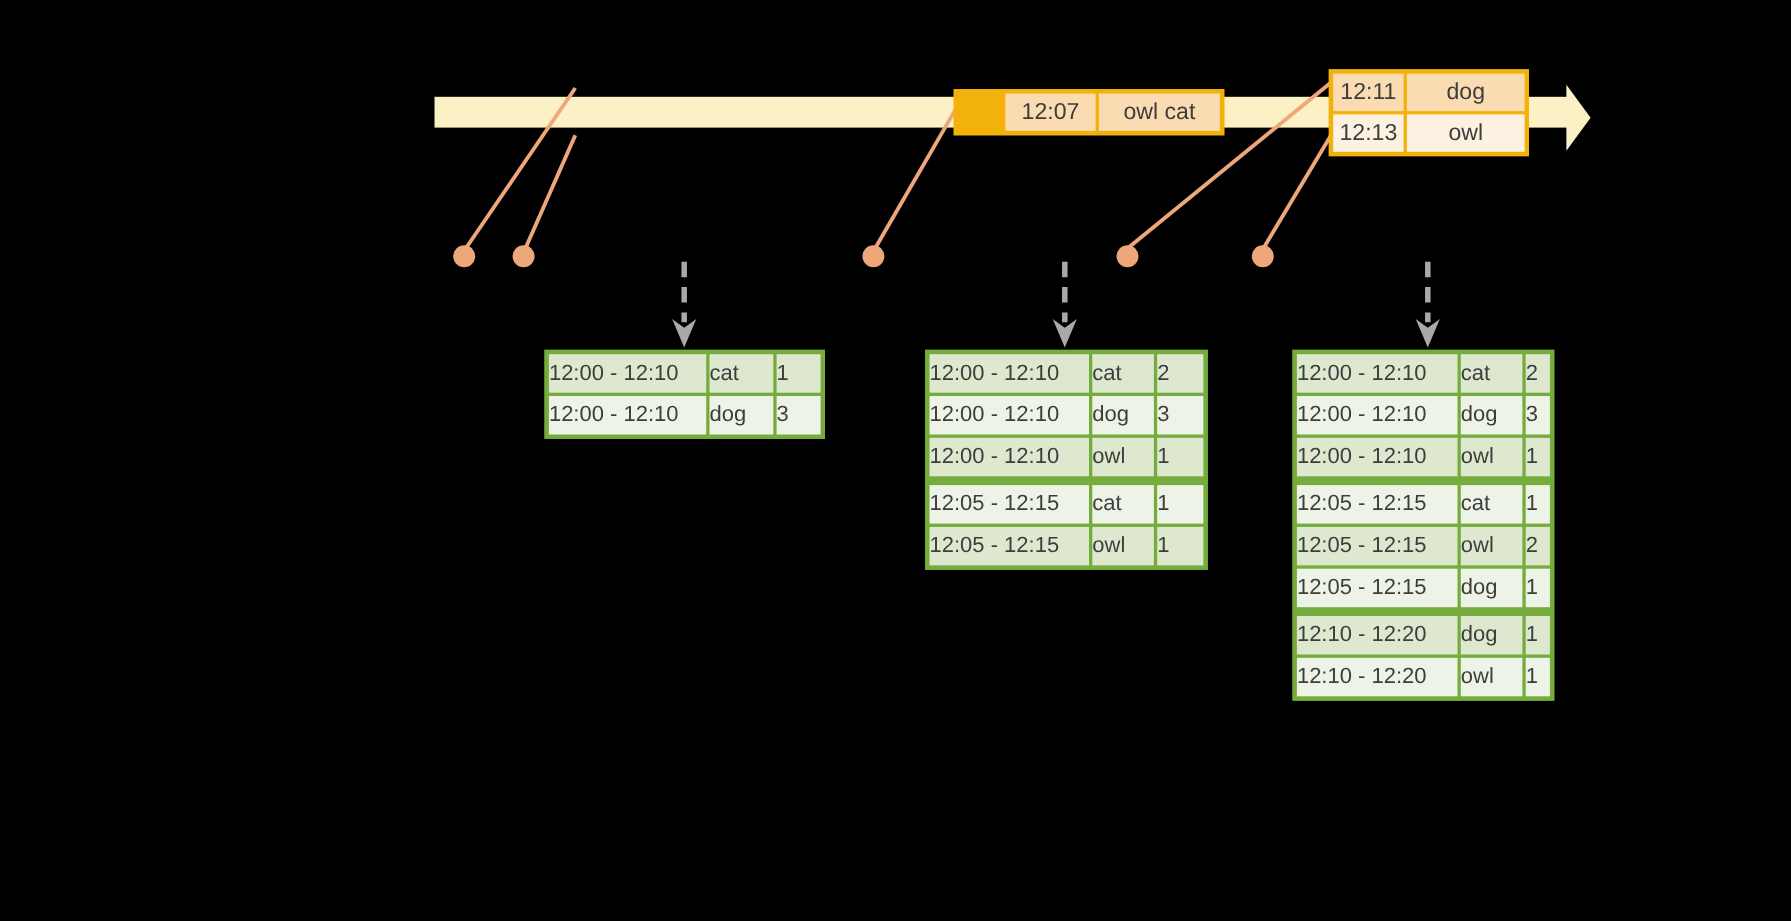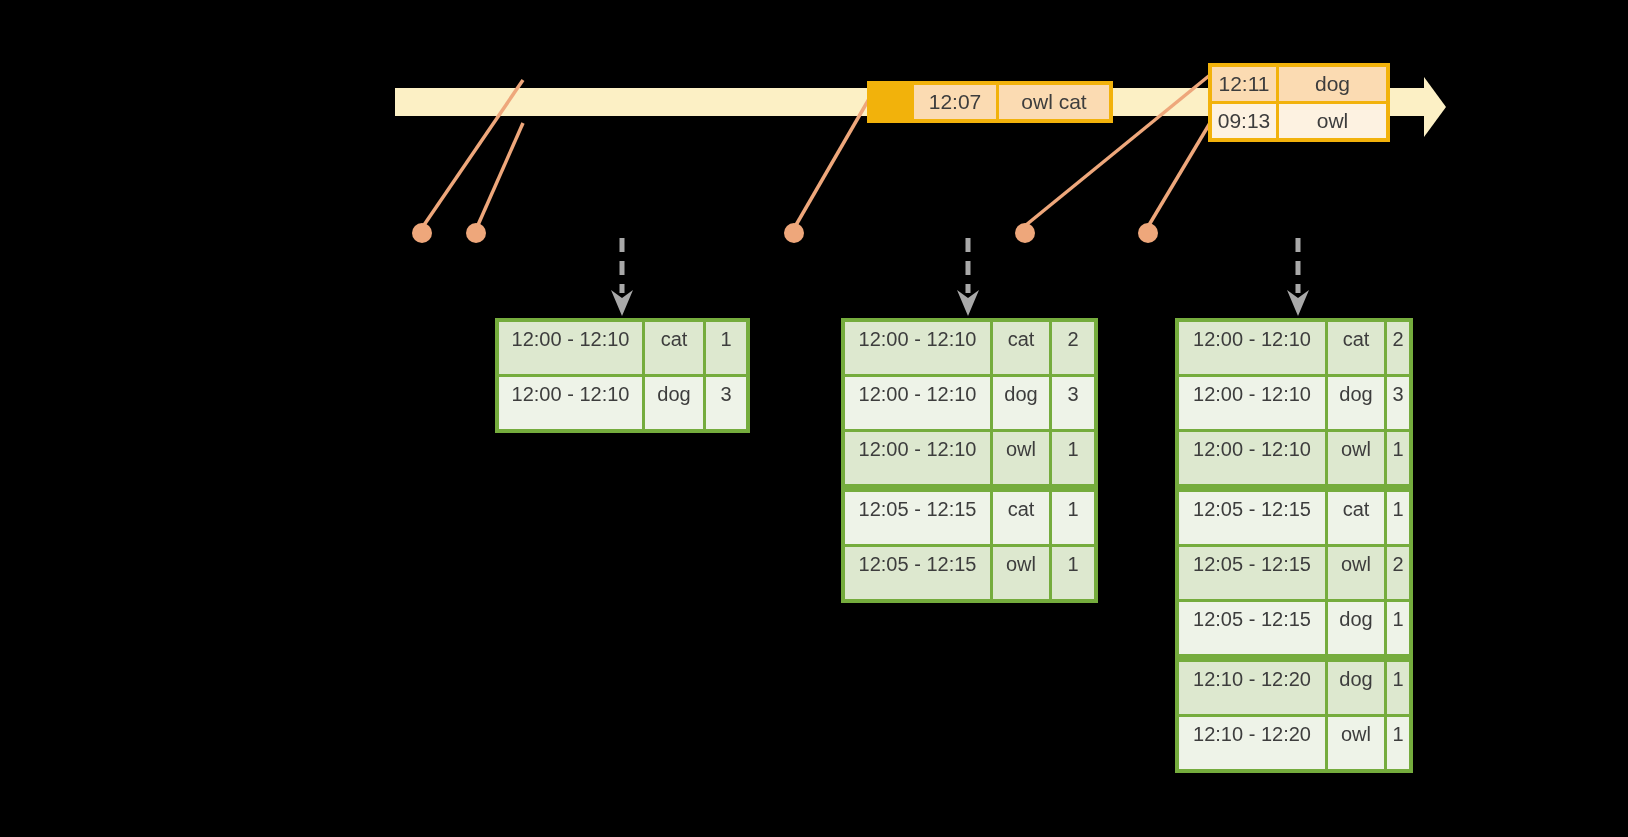--- a/index.html
+++ b/index.html
@@ -36,21 +36,21 @@
   #evt3{left:1208px;top:63px;} #evt3 .t-row{grid-template-columns:64px 107px;}
   
   .res-table{
     position:absolute;background:var(--result-border);
     border:4px solid var(--result-border);
   }
   .res-table .t-row{display:grid;column-gap:3px;background:var(--result-border);margin-top:3px;}
   .res-table .t-row:first-child{margin-top:0;}
   .res-table .t-row.group-break{margin-top:8px;}
   .res-table .cell{
-    height:52px;line-height:35px;text-align:center;font-size:20px;
+    height:35px;line-height:35px;font-size:20px;
     background:var(--result-row-light);
   }
   .res-table .t-row.dark .cell{background:var(--result-row-dark);}
   #res1{left:495px;top:318px;} #res1 .t-row{grid-template-columns:143px 58px 40px;}
   #res2{left:841px;top:318px;} #res2 .t-row{grid-template-columns:145px 56px 42px;}
   #res3{left:1175px;top:318px;} #res3 .t-row{grid-template-columns:146px 56px 22px;}
 </style>
 </head>
 <body>
 
@@ -89,21 +89,21 @@
         <div class="cell">12:07</div>
         <div class="cell">owl cat</div>
       </div>
     </div>
   <div id="evt3" class="evt-table">
       <div class="t-row dark">
         <div class="cell">12:11</div>
         <div class="cell">dog</div>
       </div>
       <div class="t-row light">
-        <div class="cell">09:13</div>
+        <div class="cell">12:13</div>
         <div class="cell">owl</div>
       </div>
     </div>
 
   <div id="res1" class="res-table">
       <div class="t-row dark">
         <div class="cell">12:00 - 12:10</div>
         <div class="cell">cat</div>
         <div class="cell">1</div>
       </div>

